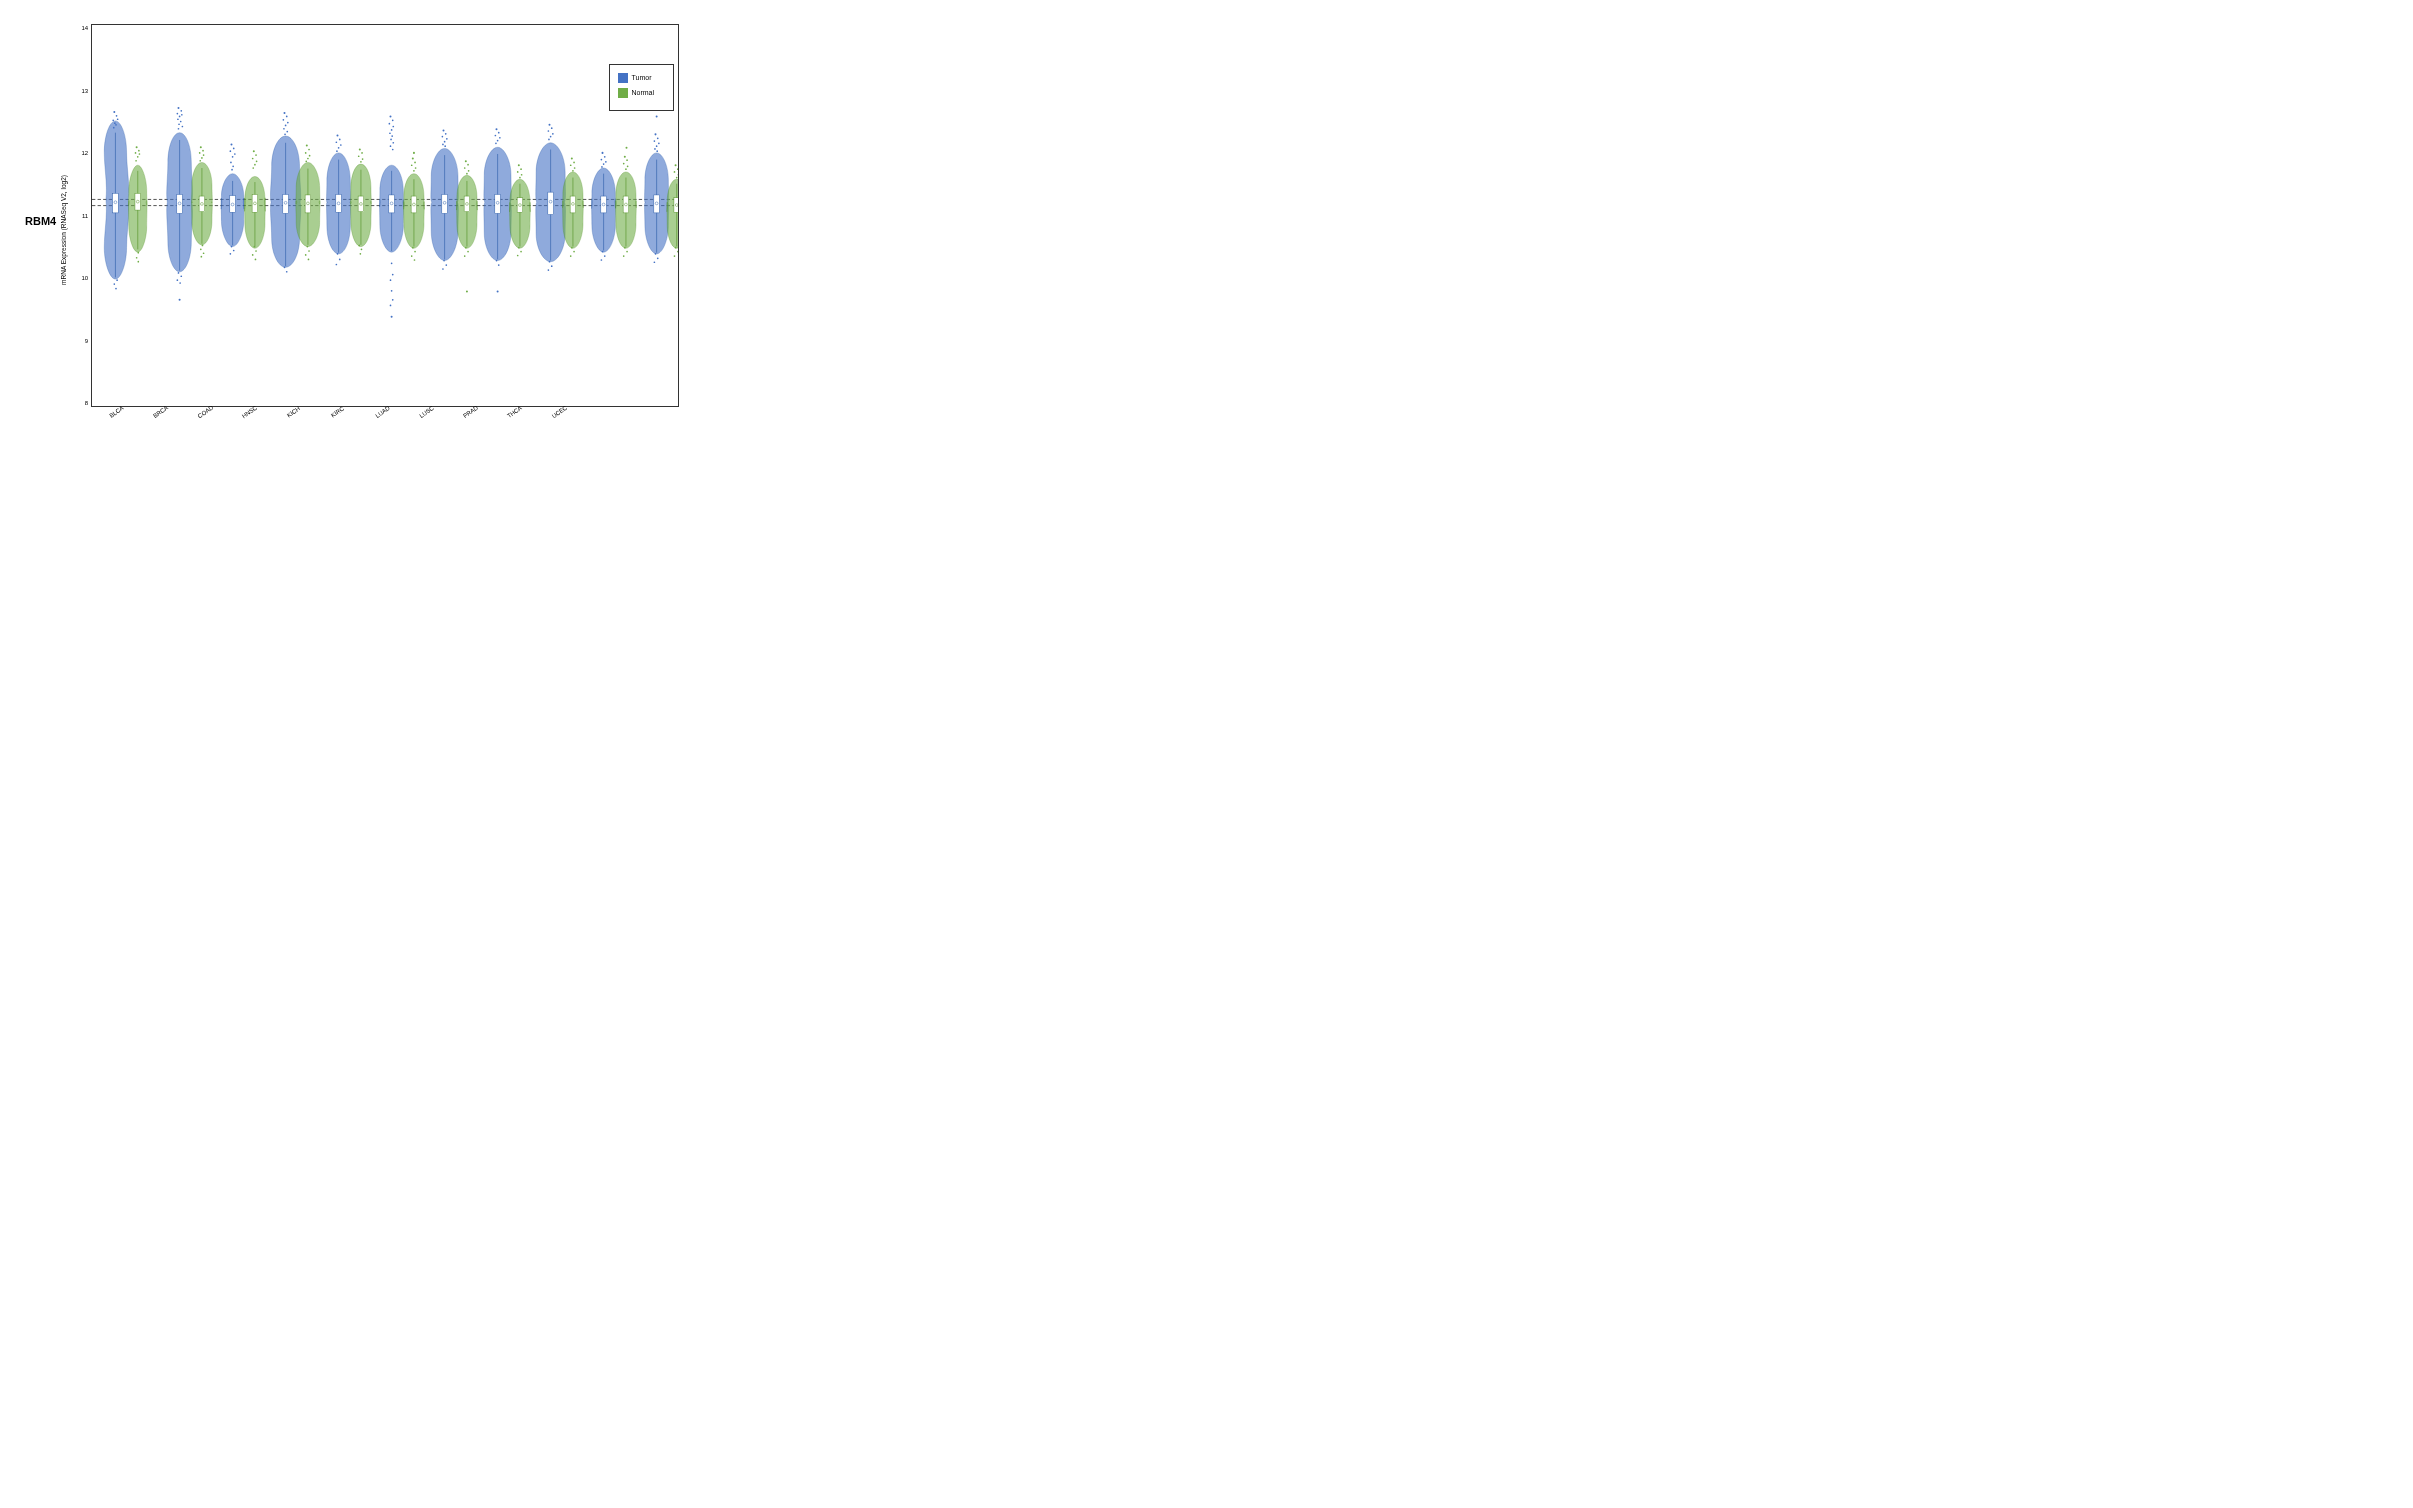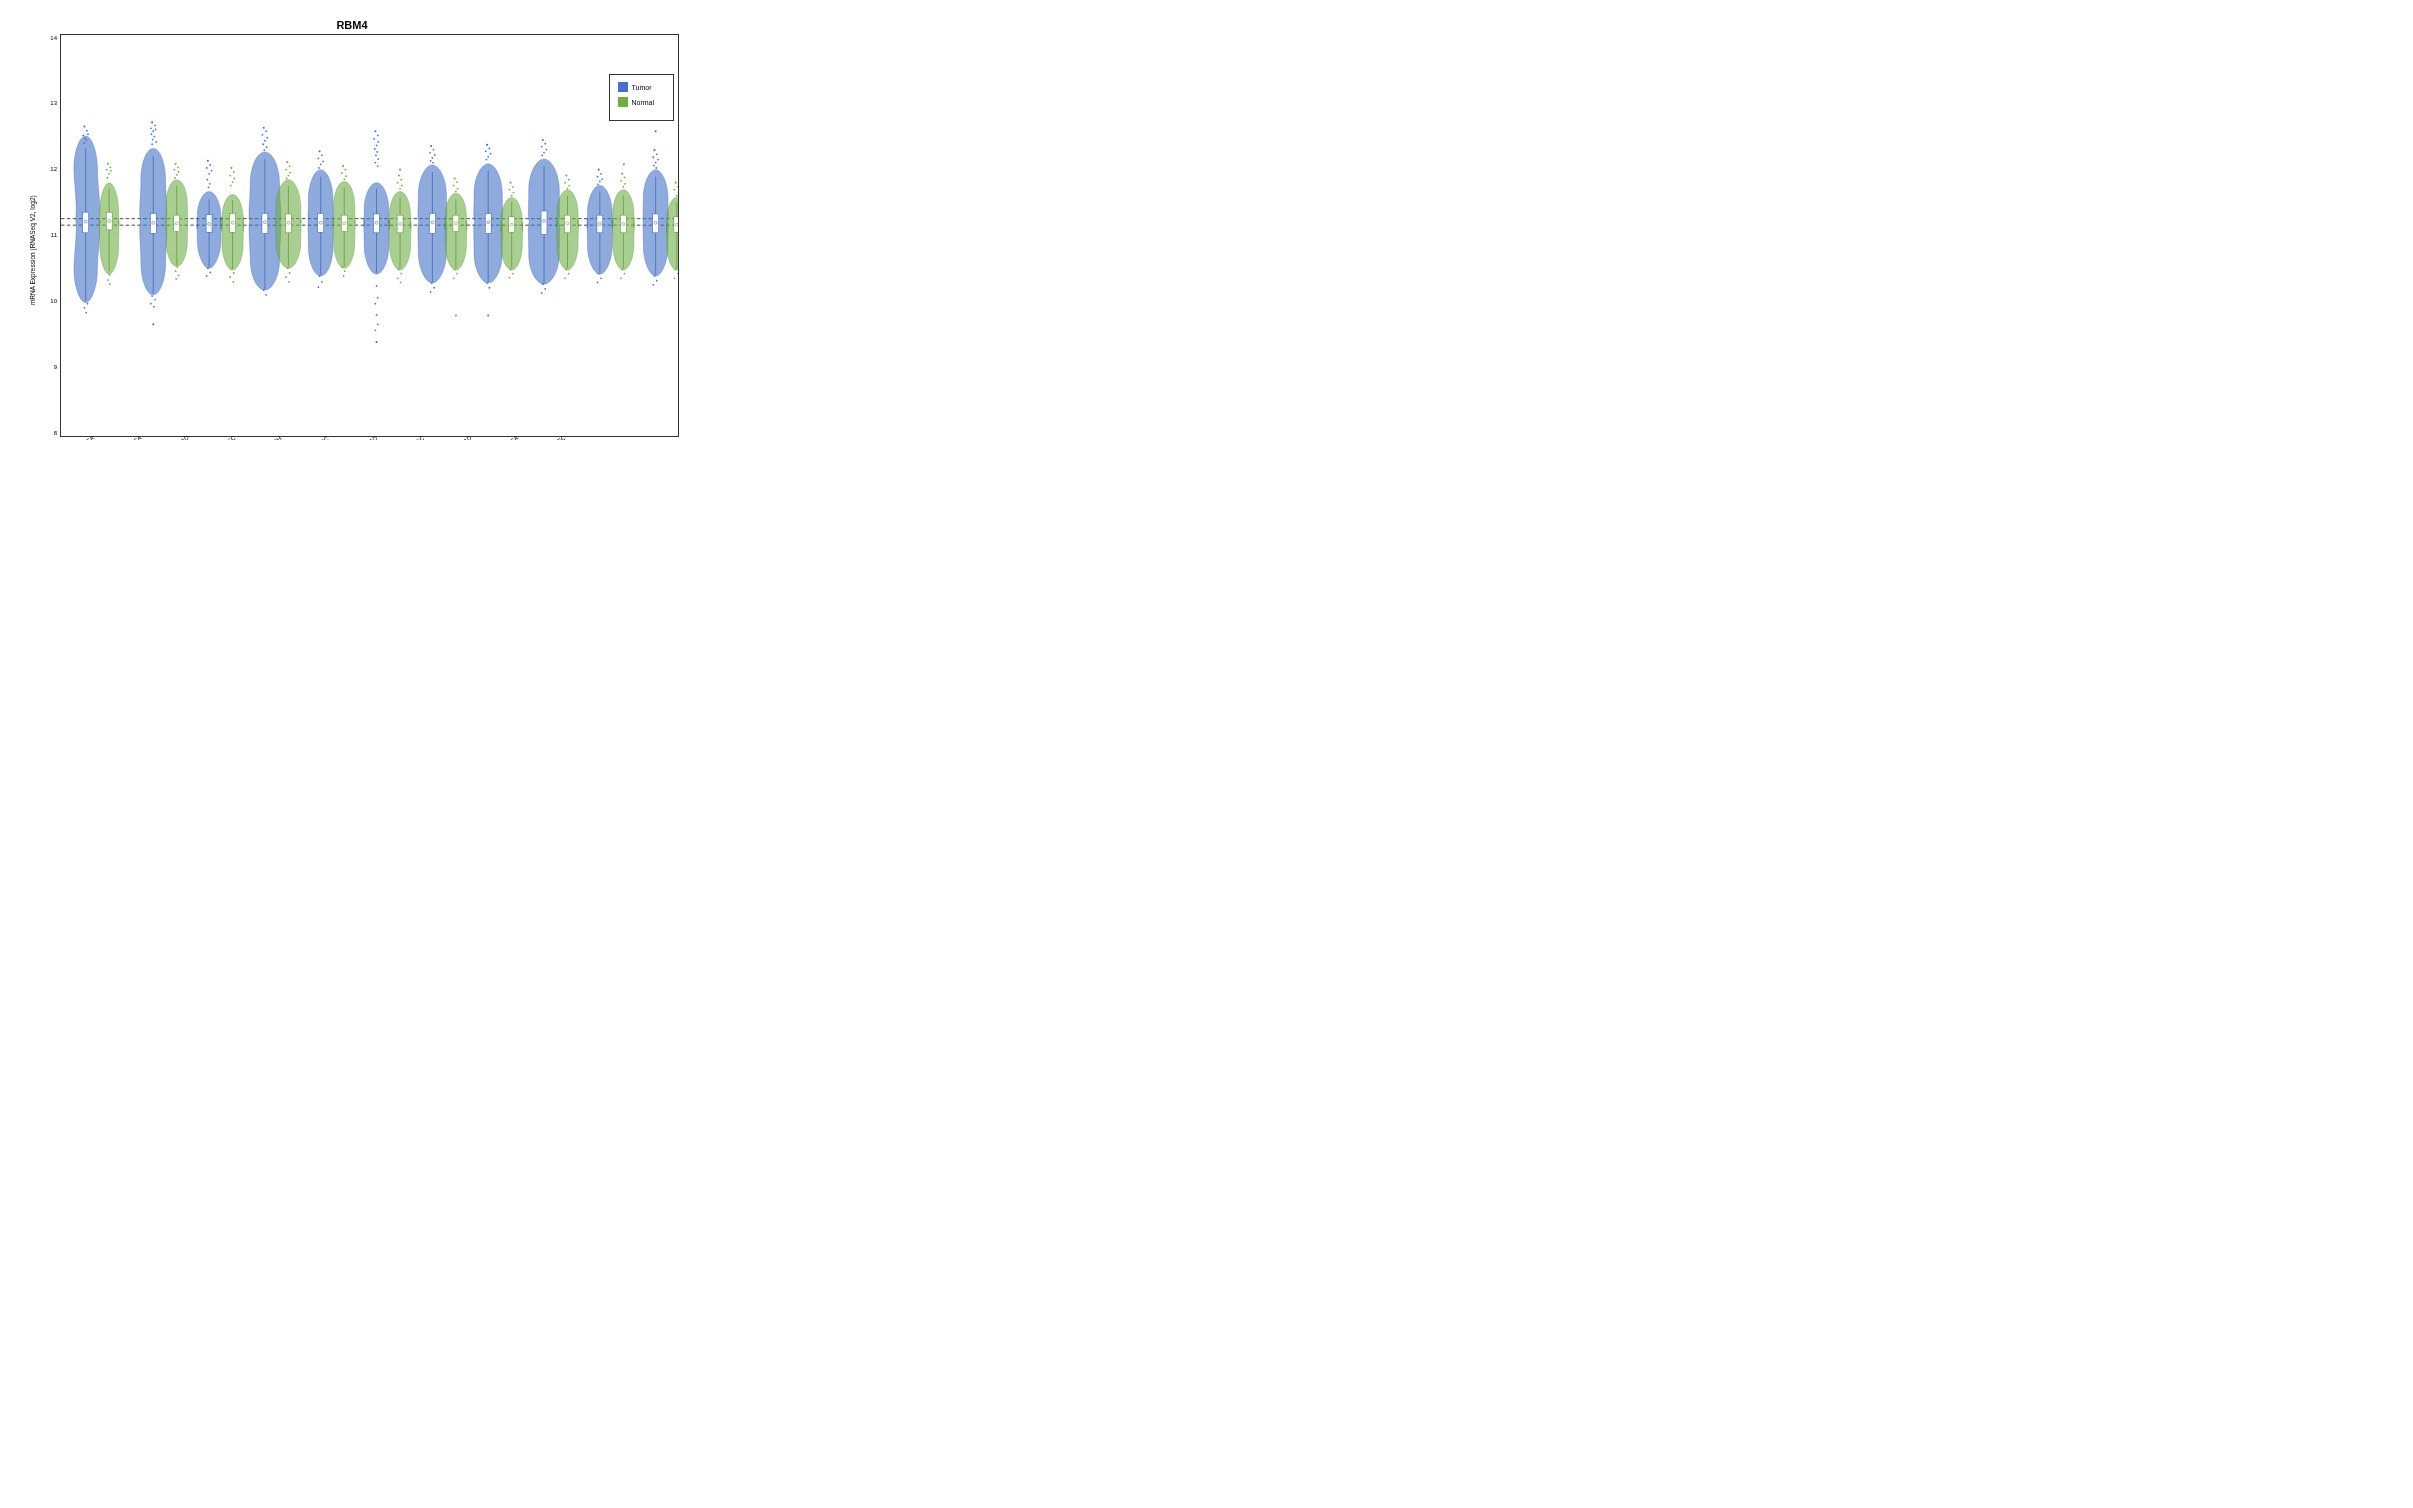--- a/index.html
+++ b/index.html
@@ -10,21 +10,20 @@
       height: 440px;
       display: flex;
       align-items: center;
       justify-content: center;
     }
     .chart-container {
       width: 654px;
       height: 412px;
       background: #ffffff;
       display: flex;
-      flex-direction: column;
       align-items: center;
       position: relative;
     }
     .chart-title {
       font-size: 11px;
       font-weight: bold;
       margin-bottom: 2.5px;
       margin-top: 5px;
       text-align: center;
     }

